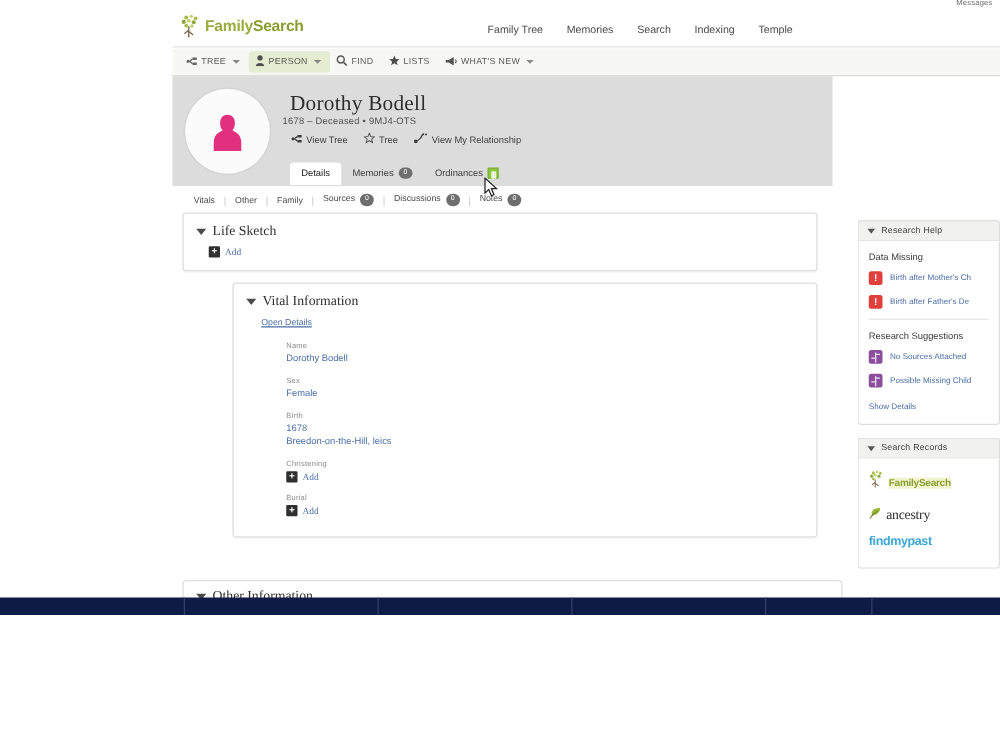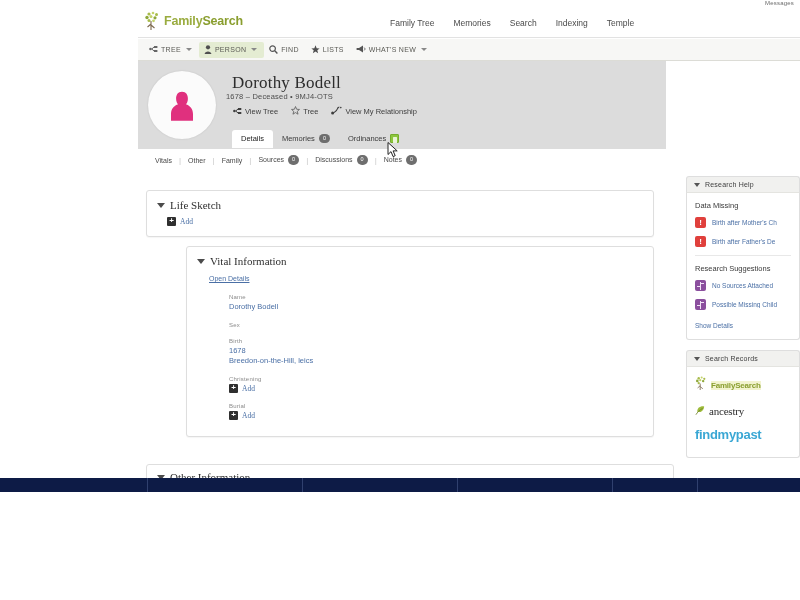--- a/index.html
+++ b/index.html
@@ -125,21 +125,21 @@
     background: #ffffff; display: flex; align-items: center;
     padding-left: 10px; gap: 0;
   }
   .sn-item {
     font-size: 7px; color: #4a4a4a; display: flex; align-items: center; gap: 4px;
     padding: 0 7px; white-space: nowrap;
   }
   .sn-sep { color: #c8c8c8; font-size: 8px; }
 
   
-  .main-col { position: absolute; left: 146px; top: 190px; width: 508px; }
+  .main-col { position: absolute; left: 146px; top: 170px; width: 508px; }
   .card {
     background: #ffffff; border: 1px solid #dedede; border-radius: 3px;
     margin-bottom: 9px; padding: 8px 10px 10px 10px;
     box-shadow: 0 1px 1px rgba(0,0,0,.04);
   }
   .card-head { display: flex; align-items: center; gap: 5px; }
   .caret-dn {
     width: 0; height: 0; border-left: 4px solid transparent;
     border-right: 4px solid transparent; border-top: 5px solid #4b4b4b;
   }
@@ -199,21 +199,21 @@
   .rail-item-text {
     font-size: 6.5px; color: #4a6fa5; white-space: nowrap;
     overflow: hidden; text-overflow: clip;
   }
   .rail-divider { height: 1px; background: #e8e8e8; margin: 4px 8px 8px 0; }
   .show-details { font-size: 6.5px; color: #4a6fa5; padding: 2px 0 2px 0; }
 
   .logo-row { margin-bottom: 7px; display: flex; align-items: center; gap: 3px; }
   .logo-fs { font-size: 8px; font-weight: bold; color: #8a9e2f; background: #f2f3cf; letter-spacing: -.2px; }
   .logo-anc { font-family: "Liberation Serif", serif; font-size: 11px; color: #2d2d2d; letter-spacing: -.2px; }
-  .logo-fmp { font-size: 13px; font-weight: bold; color: #3aa7d4; letter-spacing: -.3px; }
+  .logo-fmp { font-size: 10px; font-weight: bold; color: #3aa7d4; letter-spacing: -.3px; }
 
   
   .other-card {
     position: absolute; left: 146px; top: 464px; width: 528px; height: 26px;
     background: #ffffff; border: 1px solid #dedede; border-radius: 3px 3px 0 0;
     padding: 6px 10px; overflow: hidden;
   }
 
   
   .taskbar {
@@ -438,20 +438,21 @@
 
         <div class="vitals-list">
 
           <div class="vital-row">
             <div class="vital-label">Name</div>
             <div class="vital-value">Dorothy Bodell</div>
           </div>
 
           <div class="vital-row">
             <div class="vital-label">Sex</div>
+            <div class="vital-value">Female</div>
           </div>
 
           <div class="vital-row">
             <div class="vital-label">Birth</div>
             <div class="vital-value">1678</div>
             <div class="vital-value">Breedon-on-the-Hill, leics</div>
           </div>
 
           <div class="vital-row">
             <div class="vital-label">Christening</div>

